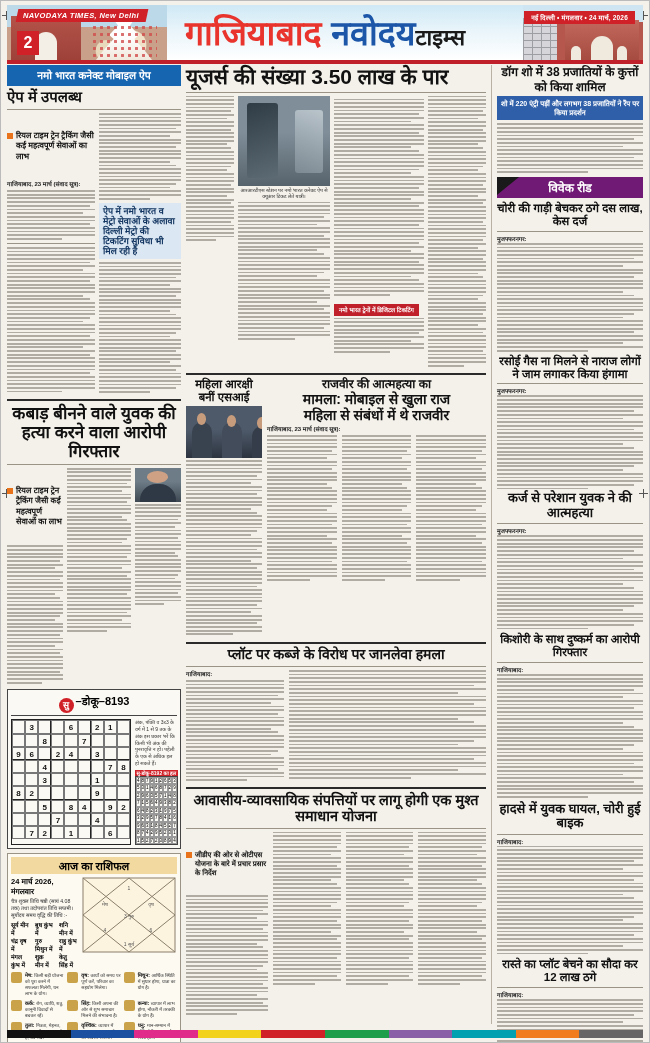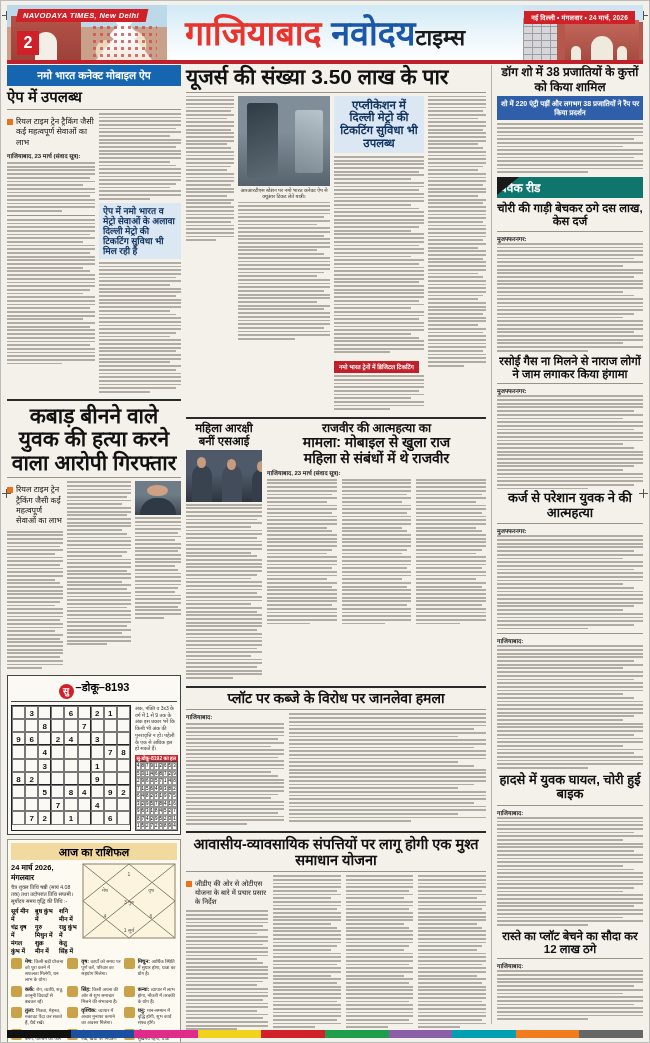--- a/index.html
+++ b/index.html
@@ -94,21 +94,21 @@
     position:absolute; left:6px; right:6px; top:64px; bottom:18px;
     display:flex; gap:5px;
   }
   .col { position:relative; }
   .col-left   { width:174px; }
   .col-mid    { flex:1; }
   .col-right  { width:152px; border-left:1px solid #b9b2a4; padding-left:5px;}
 
   
   .hl { font-weight:bold; color:#111; line-height:1.12; }
-  .hl-xl{ font-size:21px; }
+  .hl-xl{ font-size:17px; }
   .hl-lg{ font-size:15px; }
   .hl-md{ font-size:11.5px; }
   .hl-sm{ font-size:9px; }
   .rule{height:1px;background:#9a9486;margin:3px 0;}
   .rule-thick{height:2px;background:#2b2b2b;margin:3px 0;}
 
   
   .lines{ width:100%; }
   .lines i{
     display:block; height:2px; margin-bottom:2.1px;
@@ -119,22 +119,22 @@
   .lines i:last-child{ width:62%; }
   .lines.dense i{ height:1.8px; margin-bottom:1.9px; opacity:.5;}
   .byline{font-size:6px;font-weight:bold;color:#222;}
 
   
   .blue-box{
     background:#1565b0;color:#fff;text-align:center;font-weight:bold;
     font-size:10.5px;line-height:1.25;padding:4px 2px;
   }
   .bullet-note{
-    font-size:8px;font-weight:normal;line-height:1.3;color:#111;
-    padding-left:9px;position:relative;margin:4px 0;
+    font-size:8px;font-weight:bold;line-height:1.3;color:#111;
+    padding-left:9px;position:relative;margin:18px 0;
   }
   .bullet-note:before{content:"";position:absolute;left:0;top:2px;width:6px;height:6px;background:#e8731a;}
 
   
   .photo{background:#8e9aa3;position:relative;overflow:hidden;}
   .photo-metro{
     background:linear-gradient(180deg,#7f8e99 0 40%,#57636c 100%);
   }
   .photo-metro:before{content:"";position:absolute;left:10%;top:8%;width:34%;height:84%;
     background:linear-gradient(160deg,#2f3c46,#5d6b75);border-radius:3px;}
@@ -153,22 +153,22 @@
   .photo-cap{font-size:5px;color:#333;text-align:center;line-height:1.3;padding-top:1px;}
 
   
   .tintbox{background:#dbe7f3;padding:3px 4px;}
   .tintbox .hl{color:#10335f;}
   .redhead{
     background:#c0202a;color:#fff;font-weight:bold;font-size:8px;
     padding:2px 5px;display:inline-block;
   }
   .vivek-bar{
-    position:relative;background:#0f766e;color:#fff;font-weight:bold;
-    font-size:12px;padding:2px 0;
+    position:relative;background:#701a75;color:#fff;font-weight:bold;
+    font-size:12px;text-align:center;padding:2px 0;
   }
   .vivek-tri{position:absolute;left:0;top:0;border-top:18px solid #1a1a1a;border-right:22px solid transparent;}
 
   
   .dogbox{font-size:12px;font-weight:bold;line-height:1.22;text-align:center;color:#111;}
   .dogsub{background:#2f5fa8;color:#fff;font-size:7px;font-weight:bold;
     text-align:center;line-height:1.3;padding:3px 2px;margin-top:2px;}
 
   
   .sud-wrap{border:1px solid #444;padding:3px;background:#fbf9f3;}
@@ -892,23 +892,20 @@
               <i></i>
               <i></i>
               <i></i>
               <i></i>
               <i></i>
               <i></i>
               <i></i>
           </div>
         </div>
         <div style="width:90px;">
-          <div class="tintbox">
-            <div class="hl hl-md" style="text-align:center;">एप्लीकेशन में दिल्ली मेट्रो की टिकटिंग सुविधा भी उपलब्ध</div>
-          </div>
           <div class="lines dense" style="margin-top:3px;">
             <i></i>
               <i></i>
               <i></i>
               <i></i>
               <i></i>
               <i></i>
               <i></i>
               <i></i>
               <i></i>
@@ -1637,20 +1634,21 @@
               <i></i>
               <i></i>
               <i></i>
               <i></i>
               <i></i>
               <i></i>
               <i></i>
             </div>
           </div>
           <div style="margin-top: 4px;">
+            <div class="hl hl-md" style="text-align: center; font-size: 11.5px;">किशोरी के साथ दुष्कर्म का आरोपी गिरफ्तार</div>
             <div class="rule"></div>
             <div class="byline">गाजियाबाद:</div>
             <div class="lines dense">
               <i></i>
               <i></i>
               <i></i>
               <i></i>
               <i></i>
               <i></i>
               <i></i>

